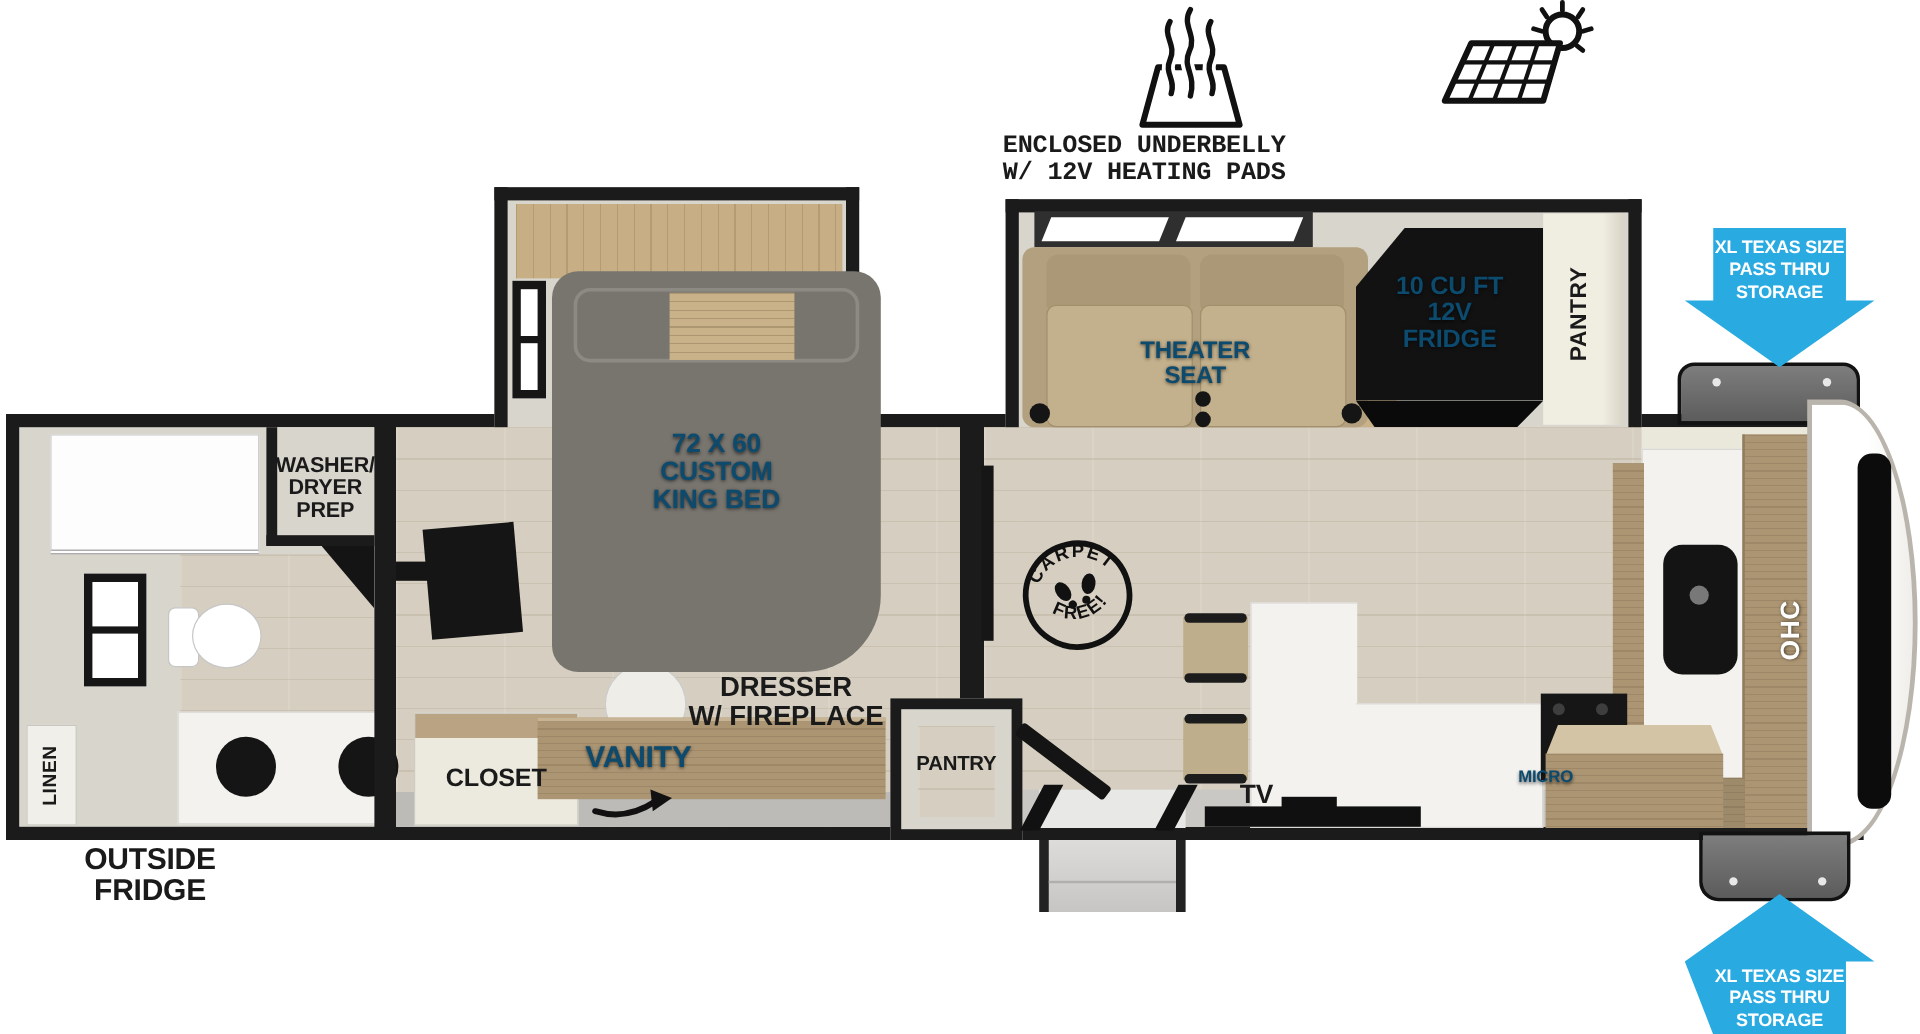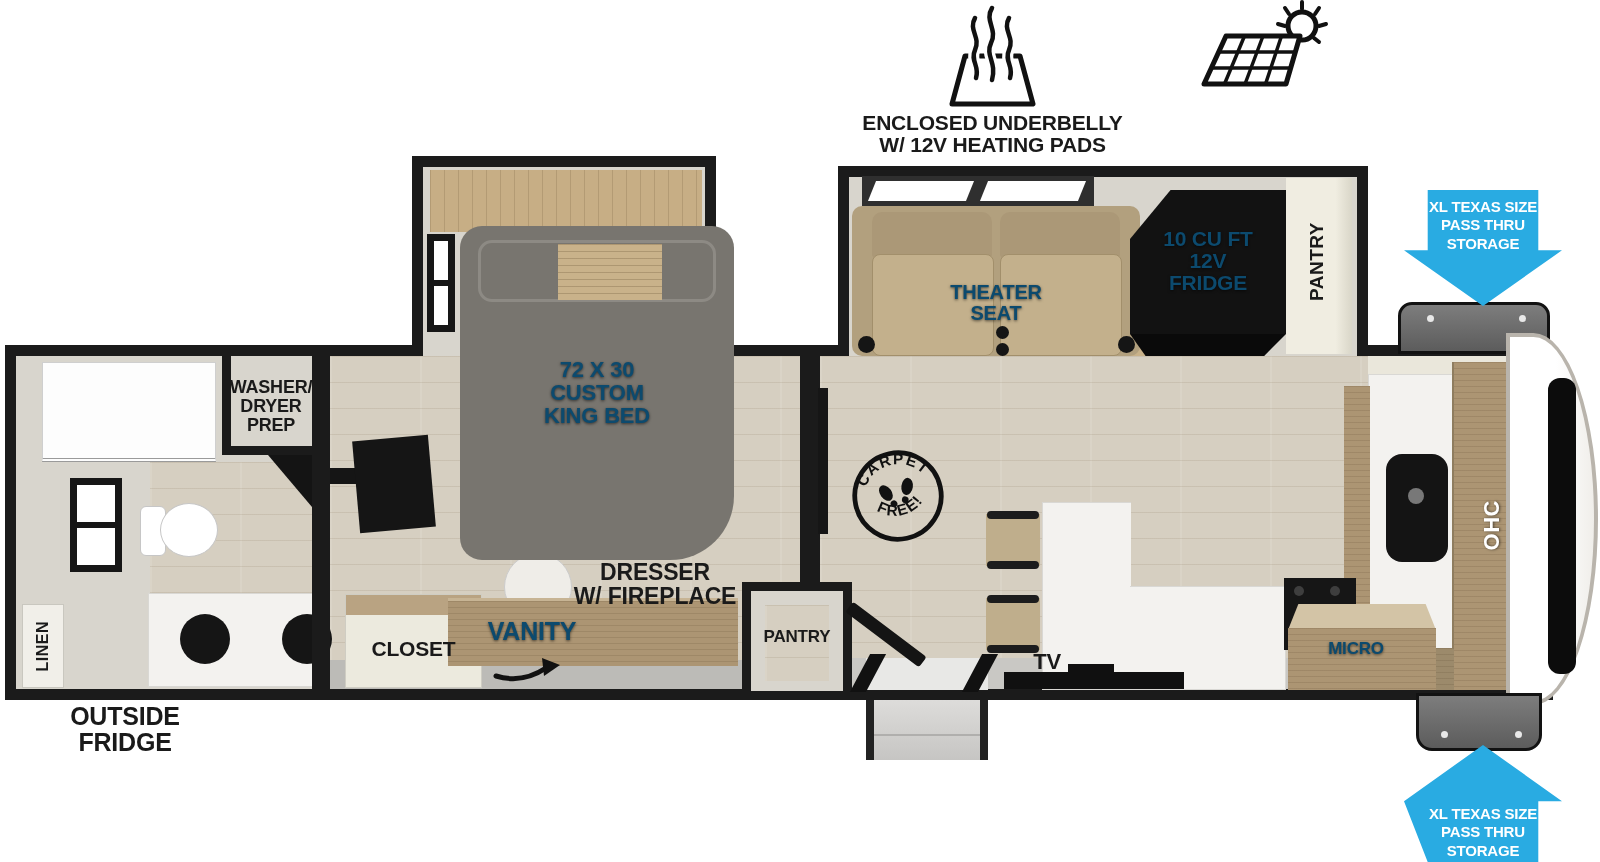--- a/index.html
+++ b/index.html
@@ -44,21 +44,21 @@
     <polygon points="30,52 85,52 98,100 17,100" fill="none" stroke="#111" stroke-width="5" stroke-linejoin="round"></polygon>
     <g fill="none" stroke-linecap="round">
       <path d="M40,14 C33,26 46,33 40,46 C35,57 45,62 41,74" stroke="#fff" stroke-width="11"></path>
       <path d="M57,4 C49,17 63,25 56,39 C50,52 62,58 57,76" stroke="#fff" stroke-width="11"></path>
       <path d="M74,14 C67,26 80,33 74,46 C69,57 79,62 75,74" stroke="#fff" stroke-width="11"></path>
       <path d="M40,14 C33,26 46,33 40,46 C35,57 45,62 41,74" stroke="#111" stroke-width="4.5"></path>
       <path d="M57,4 C49,17 63,25 56,39 C50,52 62,58 57,76" stroke="#111" stroke-width="4.5"></path>
       <path d="M74,14 C67,26 80,33 74,46 C69,57 79,62 75,74" stroke="#111" stroke-width="4.5"></path>
     </g>
   </svg>
-  <div class="lbl" style="left:850px;top:112px;width:285px;font-size:21px;">ENCLOSED UNDERBELLY
+  <div class="lbl" style="left:811px;top:112px;width:285px;font-size:21px;font-family:Liberation Mono, monospace;">ENCLOSED UNDERBELLY
 W/ 12V HEATING PADS</div>
 
   <svg class="abs" style="left:1198px;top:0px;width:135px;height:100px;" viewBox="0 0 135 100">
     <g stroke="#111" stroke-width="4" stroke-linecap="round">
       <line x1="104" y1="2" x2="104" y2="9"></line>
         <line x1="121" y1="8" x2="117" y2="14"></line>
       <line x1="128" y1="24" x2="121" y2="26"></line>
         <line x1="121" y1="42" x2="116" y2="38"></line>
       <line x1="87" y1="8" x2="91" y2="14"></line>
         <line x1="80" y1="24" x2="87" y2="26"></line>
@@ -123,21 +123,21 @@
   <div class="abs wood-shelf" style="left:430px;top:170px;width:272px;height:62px;z-index:6;"></div>
   <div class="abs window" style="left:427px;top:234px;width:28px;height:98px;">
       <div class="bar"></div>
     </div>
   <div class="abs window" style="left:690px;top:238px;width:28px;height:88px;">
       <div class="bar"></div>
     </div>
   <div class="abs" style="left:460px;top:226px;width:274px;height:334px;background:#78756f;border-radius:22px 22px 64px 22px;z-index:15;"></div>
   <div class="abs" style="left:478px;top:240px;width:238px;height:62px;border:3px solid #8d8a84;border-radius:14px;z-index:16;"></div>
   <div class="abs" style="left:558px;top:244px;width:104px;height:56px;background:#c9b28a;background-image:repeating-linear-gradient(180deg,rgba(90,70,40,.25) 0 1px,rgba(0,0,0,0) 1px 7px);z-index:17;"></div>
-  <div class="lbl white" style="left:500px;top:358px;width:194px;font-size:22px;">72 X 30
+  <div class="lbl white" style="left:500px;top:358px;width:194px;font-size:22px;">72 X 60
 CUSTOM
 KING BED</div>
   <div class="abs" style="left:356px;top:438px;width:76px;height:92px;background:#151515;transform:rotate(-5deg);z-index:15;"></div>
   <div class="abs" style="left:330px;top:468px;width:30px;height:16px;background:#151515;z-index:14;"></div>
   <div class="abs" style="left:345px;top:594px;width:137px;height:94px;background:#eceade;border:1px solid #cfcdc3;z-index:16;">
     <div style="position:absolute;left:0;right:0;top:0;height:20px;background:#b9a382;"></div>
   </div>
   <div class="lbl" style="left:345px;top:638px;width:137px;font-size:21px;">CLOSET</div>
   <div class="abs" style="left:504px;top:553px;width:68px;height:68px;background:#efede8;border:1px solid #ccc;border-radius:50%;z-index:14;"></div>
   <div class="abs wood-cab" style="left:448px;top:598px;width:290px;height:68px;border-top:3px solid #c7b494;z-index:16;"></div>
@@ -210,21 +210,21 @@
   <div class="stool" style="left:986px;top:598px;width:54px;height:52px;"></div>
 
   <div class="abs" style="left:1284px;top:578px;width:72px;height:72px;background:#161616;z-index:16;">
     <span class="dot" style="left:10px;top:8px;width:10px;height:10px;background:#3e3e3e;"></span>
     <span class="dot" style="left:46px;top:8px;width:10px;height:10px;background:#3e3e3e;"></span>
   </div>
   <div class="abs" style="left:1288px;top:604px;width:148px;height:86px;z-index:17;">
     <div style="position:absolute;left:0;right:0;top:0;height:26px;background:#d3c4a6;clip-path:polygon(7% 0,93% 0,100% 100%,0 100%);"></div>
     <div class="wood-cab" style="position:absolute;left:0;right:0;top:24px;bottom:0;"></div>
   </div>
-  <div class="lbl white" style="left:1296px;top:640px;width:120px;font-size:17px;">MICRO</div>
+  <div class="lbl white" style="left:1228px;top:640px;width:120px;font-size:14px;">MICRO</div>
 
   <div class="abs white-counter" style="left:1368px;top:374px;width:90px;height:316px;z-index:8;"></div>
   <div class="abs wood-cab" style="left:1344px;top:386px;width:26px;height:272px;z-index:9;"></div>
   <div class="abs" style="left:1386px;top:454px;width:62px;height:108px;background:#141414;border-radius:16px;z-index:10;">
     <span style="position:absolute;left:22px;top:34px;width:16px;height:16px;border-radius:50%;background:#787878;"></span>
   </div>
   <div class="abs wood-cab" style="left:1452px;top:362px;width:80px;height:328px;border-left:2px solid #8f7d5f;z-index:10;"></div>
   <div class="vlbl white" style="left:1452px;top:430px;width:80px;height:190px;">
     <span style="font-size:22px;">OHC</span>
     </div>

